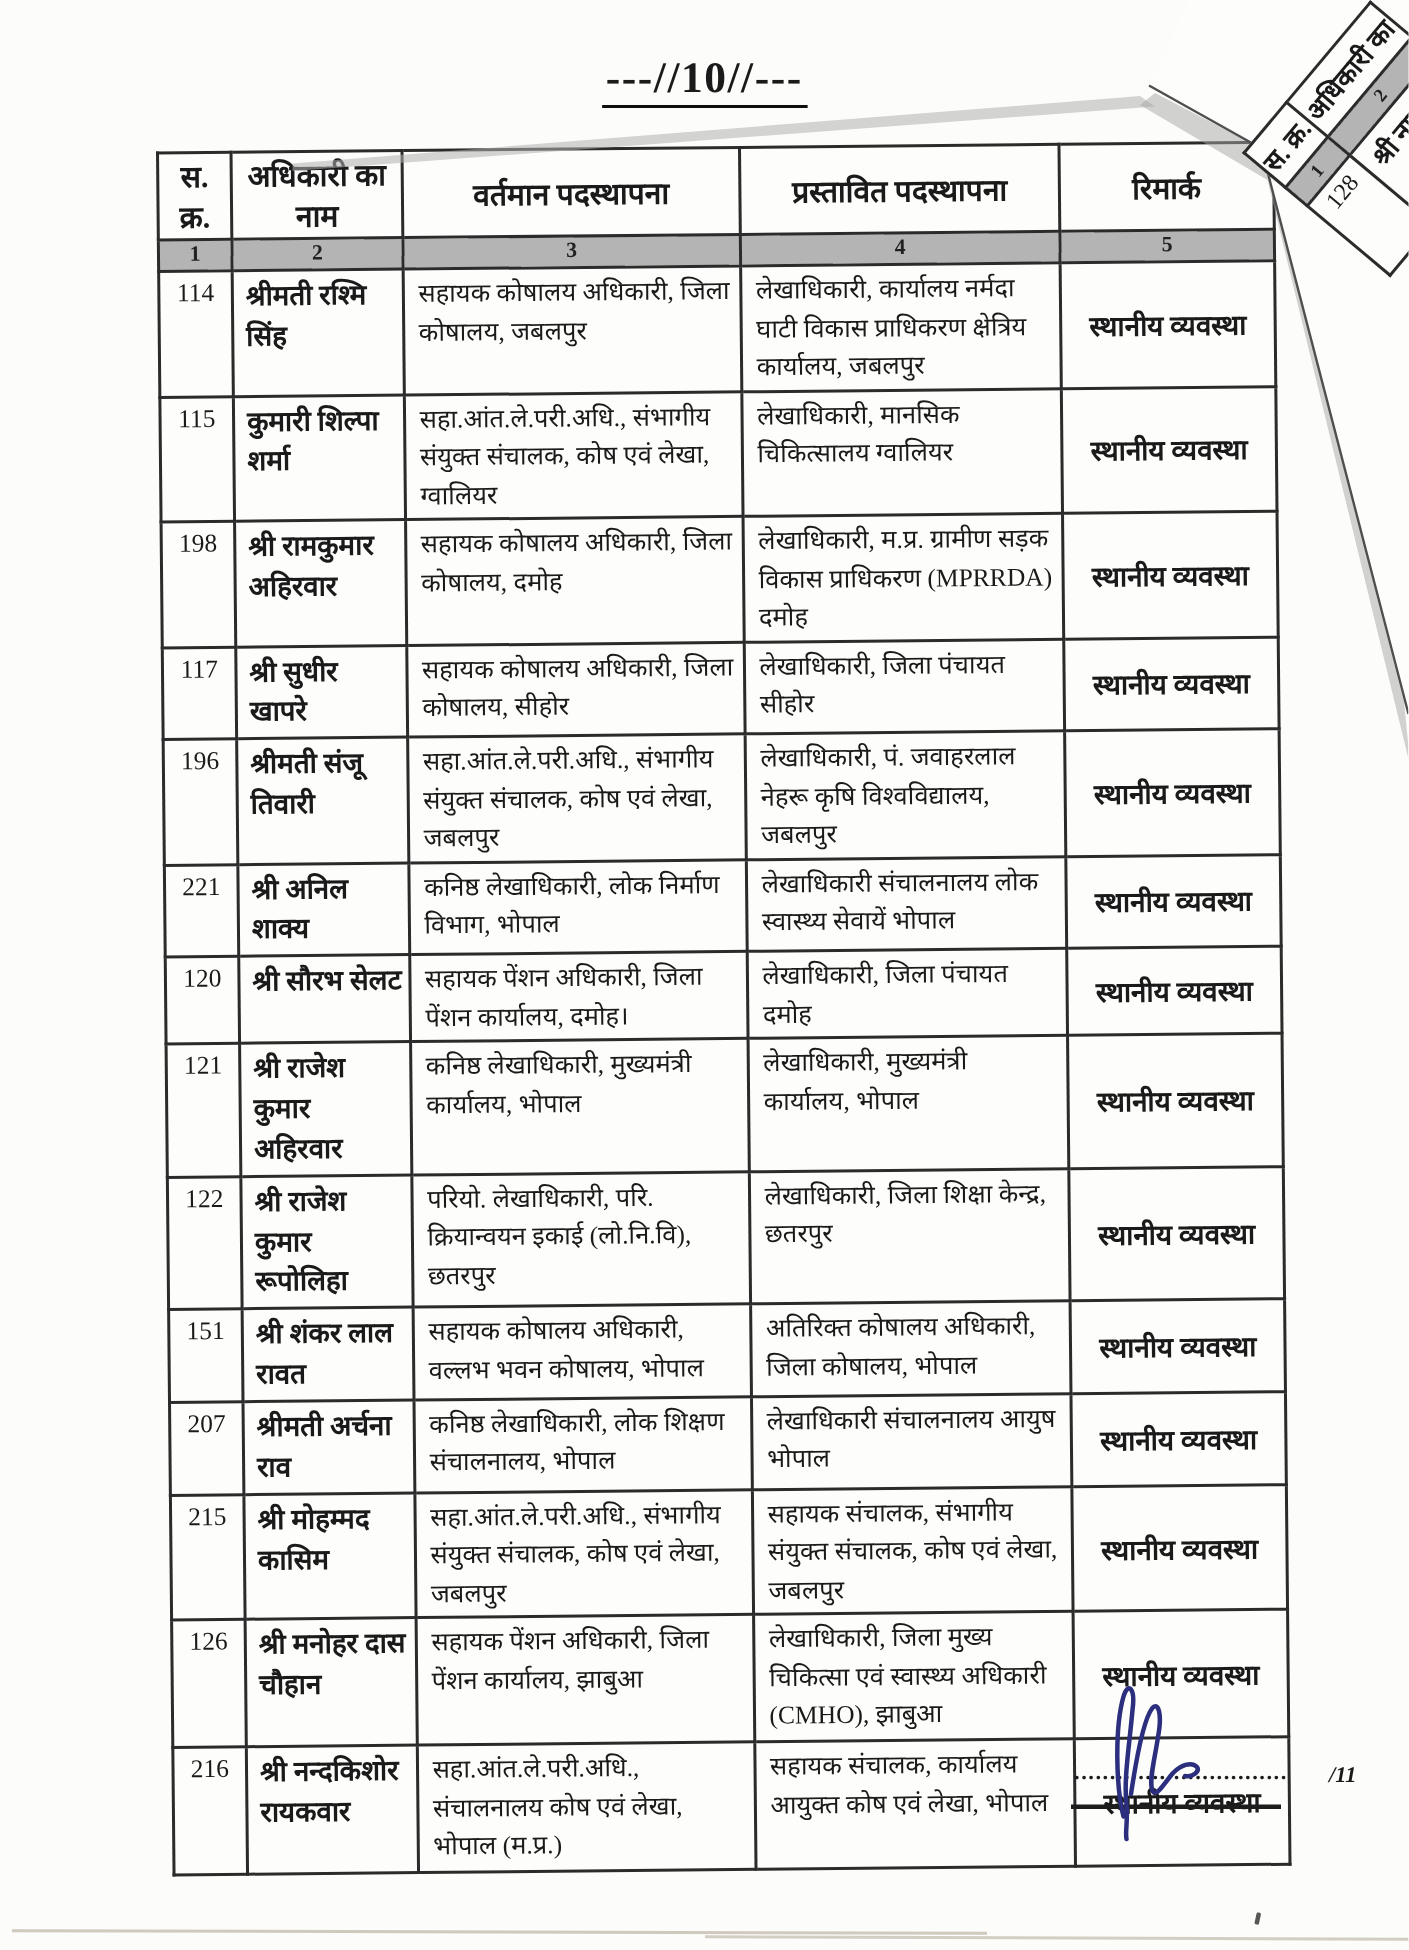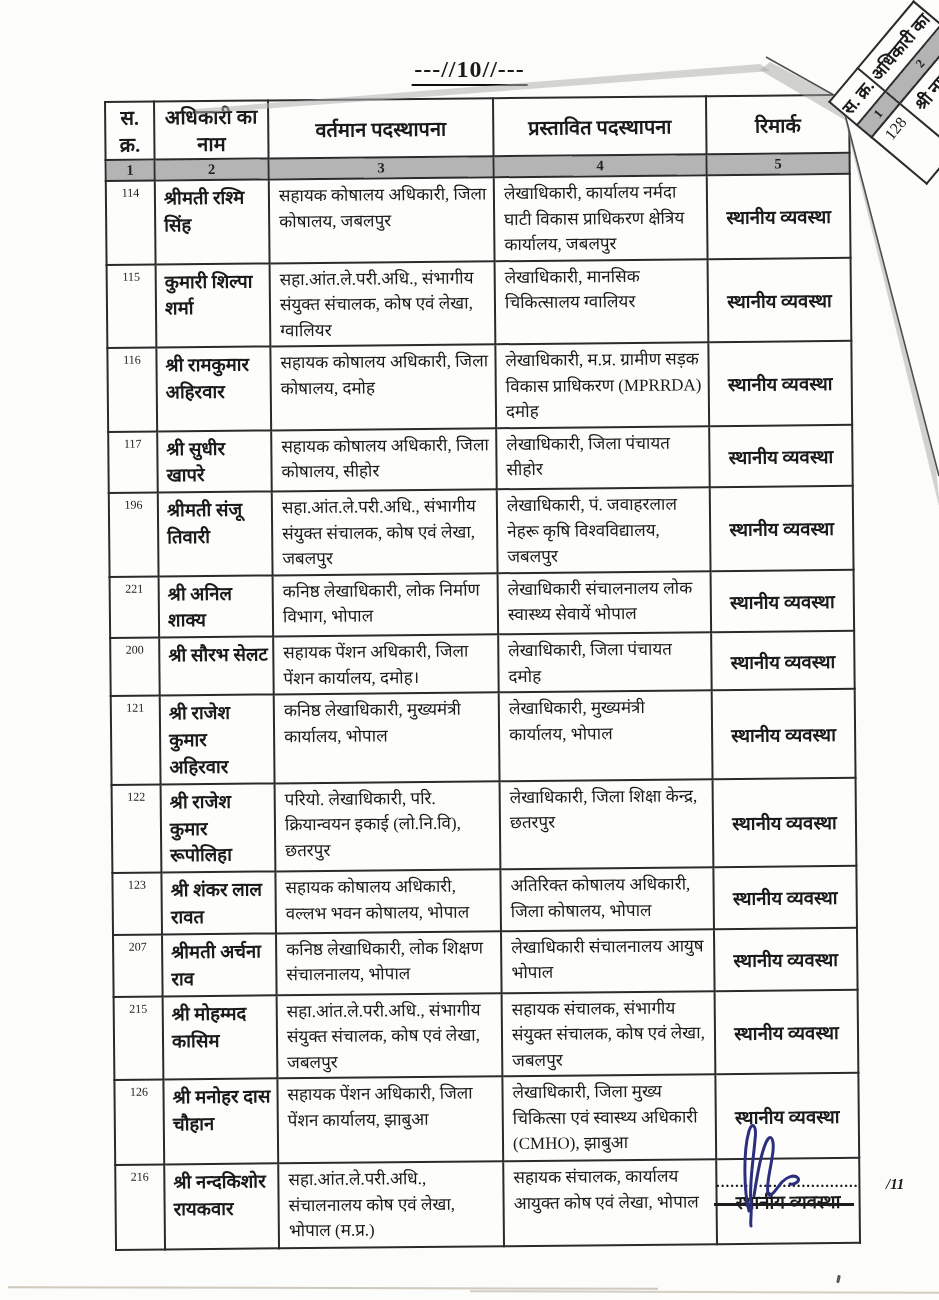--- a/index.html
+++ b/index.html
@@ -4,42 +4,42 @@
 <style>
   html,body{margin:0;padding:0;}
   body{
     width:939px;height:1300px;position:relative;overflow:hidden;
     background:#fcfcfa;
     font-family:"Liberation Serif","DejaVu Serif",serif;
     color:#1a1a1a;
   }
   
   .page-title{
-    position:absolute;top:56px;left:50%;transform:translateX(-50%);
-    font-size:24px;font-weight:bold;letter-spacing:1px;
+    position:absolute;top:36px;left:50%;transform:translateX(-50%);
+    font-size:29px;font-weight:bold;letter-spacing:1px;
     border-bottom:2.5px solid #0e0e0e;padding:0 3px 1px 3px;
   }
   
   .main-table{
     position:absolute;left:104px;top:101px;width:744px;
     border-collapse:collapse;table-layout:fixed;
     transform:rotate(-0.55deg);transform-origin:0 0;
     background:#fdfdfb;
   }
   .main-table td,.main-table th{
     border:2px solid #2b2b2b;overflow:hidden;
   }
   .main-table th{
     font-size:20px;font-weight:bold;text-align:center;height:36px;padding:1px 2px;
   }
   tr.numrow td{
     background:#b4b4b4;text-align:center;font-size:14.5px;font-weight:bold;
     height:19px;line-height:19px;padding:0;color:#222;
   }
-  td.c-sno{vertical-align:top;text-align:center;font-size:12px;padding-top:4px;}
+  td.c-sno{vertical-align:top;text-align:center;font-size:17px;padding-top:4px;}
   td.c-name{vertical-align:top;font-weight:bold;font-size:18.5px;line-height:1.45;padding:4px 4px 2px 8px;}
   td.c-cur,td.c-prop{vertical-align:top;font-size:17px;line-height:1.5;padding:3px 6px 2px 9px;}
   td.c-rem{vertical-align:middle;text-align:center;font-weight:bold;font-size:18.5px;padding:2px;}
   
   .artifacts{position:absolute;left:0;top:0;z-index:3;pointer-events:none;}
   
   .overlay-wrap{
     position:absolute;left:828px;top:102px;z-index:4;
     transform:rotate(-50deg);transform-origin:0 0;
   }
@@ -108,21 +108,21 @@
         <td class="c-rem">स्थानीय व्यवस्था</td>
       </tr>
       <tr style="height: 82px;">
         <td class="c-sno">115</td>
         <td class="c-name">कुमारी शिल्पा शर्मा</td>
         <td class="c-cur">सहा.आंत.ले.परी.अधि., संभागीय संयुक्त संचालक, कोष एवं लेखा, ग्वालियर</td>
         <td class="c-prop">लेखाधिकारी, मानसिक चिकित्सालय ग्वालियर</td>
         <td class="c-rem">स्थानीय व्यवस्था</td>
       </tr>
       <tr style="height: 70px;">
-        <td class="c-sno">116</td>
+        <td class="c-sno">198</td>
         <td class="c-name">श्री रामकुमार अहिरवार</td>
         <td class="c-cur">सहायक कोषालय अधिकारी, जिला कोषालय, दमोह</td>
         <td class="c-prop">लेखाधिकारी, म.प्र. ग्रामीण सड़क विकास प्राधिकरण (MPRRDA) दमोह</td>
         <td class="c-rem">स्थानीय व्यवस्था</td>
       </tr>
       <tr style="height: 55px;">
         <td class="c-sno">117</td>
         <td class="c-name">श्री सुधीर खापरे</td>
         <td class="c-cur">सहायक कोषालय अधिकारी, जिला कोषालय, सीहोर</td>
         <td class="c-prop">लेखाधिकारी, जिला पंचायत सीहोर</td>
@@ -136,42 +136,42 @@
         <td class="c-rem">स्थानीय व्यवस्था</td>
       </tr>
       <tr style="height: 56px;">
         <td class="c-sno">221</td>
         <td class="c-name">श्री अनिल शाक्य</td>
         <td class="c-cur">कनिष्ठ लेखाधिकारी, लोक निर्माण विभाग, भोपाल</td>
         <td class="c-prop">लेखाधिकारी संचालनालय लोक स्वास्थ्य सेवायें भोपाल</td>
         <td class="c-rem">स्थानीय व्यवस्था</td>
       </tr>
       <tr style="height: 52px;">
-        <td class="c-sno">200</td>
+        <td class="c-sno">120</td>
         <td class="c-name">श्री सौरभ सेलट</td>
         <td class="c-cur">सहायक पेंशन अधिकारी, जिला पेंशन कार्यालय, दमोह।</td>
         <td class="c-prop">लेखाधिकारी, जिला पंचायत दमोह</td>
         <td class="c-rem">स्थानीय व्यवस्था</td>
       </tr>
       <tr style="height: 58px;">
         <td class="c-sno">121</td>
         <td class="c-name">श्री राजेश कुमार अहिरवार</td>
         <td class="c-cur">कनिष्ठ लेखाधिकारी, मुख्यमंत्री कार्यालय, भोपाल</td>
         <td class="c-prop">लेखाधिकारी, मुख्यमंत्री कार्यालय, भोपाल</td>
         <td class="c-rem">स्थानीय व्यवस्था</td>
       </tr>
       <tr style="height: 79px;">
         <td class="c-sno">122</td>
         <td class="c-name">श्री राजेश कुमार रूपोलिहा</td>
         <td class="c-cur">परियो. लेखाधिकारी, परि. क्रियान्वयन इकाई (लो.नि.वि), छतरपुर</td>
         <td class="c-prop">लेखाधिकारी, जिला शिक्षा केन्द्र, छतरपुर</td>
         <td class="c-rem">स्थानीय व्यवस्था</td>
       </tr>
       <tr style="height: 56px;">
-        <td class="c-sno">123</td>
+        <td class="c-sno">151</td>
         <td class="c-name">श्री शंकर लाल रावत</td>
         <td class="c-cur">सहायक कोषालय अधिकारी, वल्लभ भवन कोषालय, भोपाल</td>
         <td class="c-prop">अतिरिक्त कोषालय अधिकारी, जिला कोषालय, भोपाल</td>
         <td class="c-rem">स्थानीय व्यवस्था</td>
       </tr>
       <tr style="height: 62px;">
         <td class="c-sno">207</td>
         <td class="c-name">श्रीमती अर्चना राव</td>
         <td class="c-cur">कनिष्ठ लेखाधिकारी, लोक शिक्षण संचालनालय, भोपाल</td>
         <td class="c-prop">लेखाधिकारी संचालनालय आयुष भोपाल</td>

